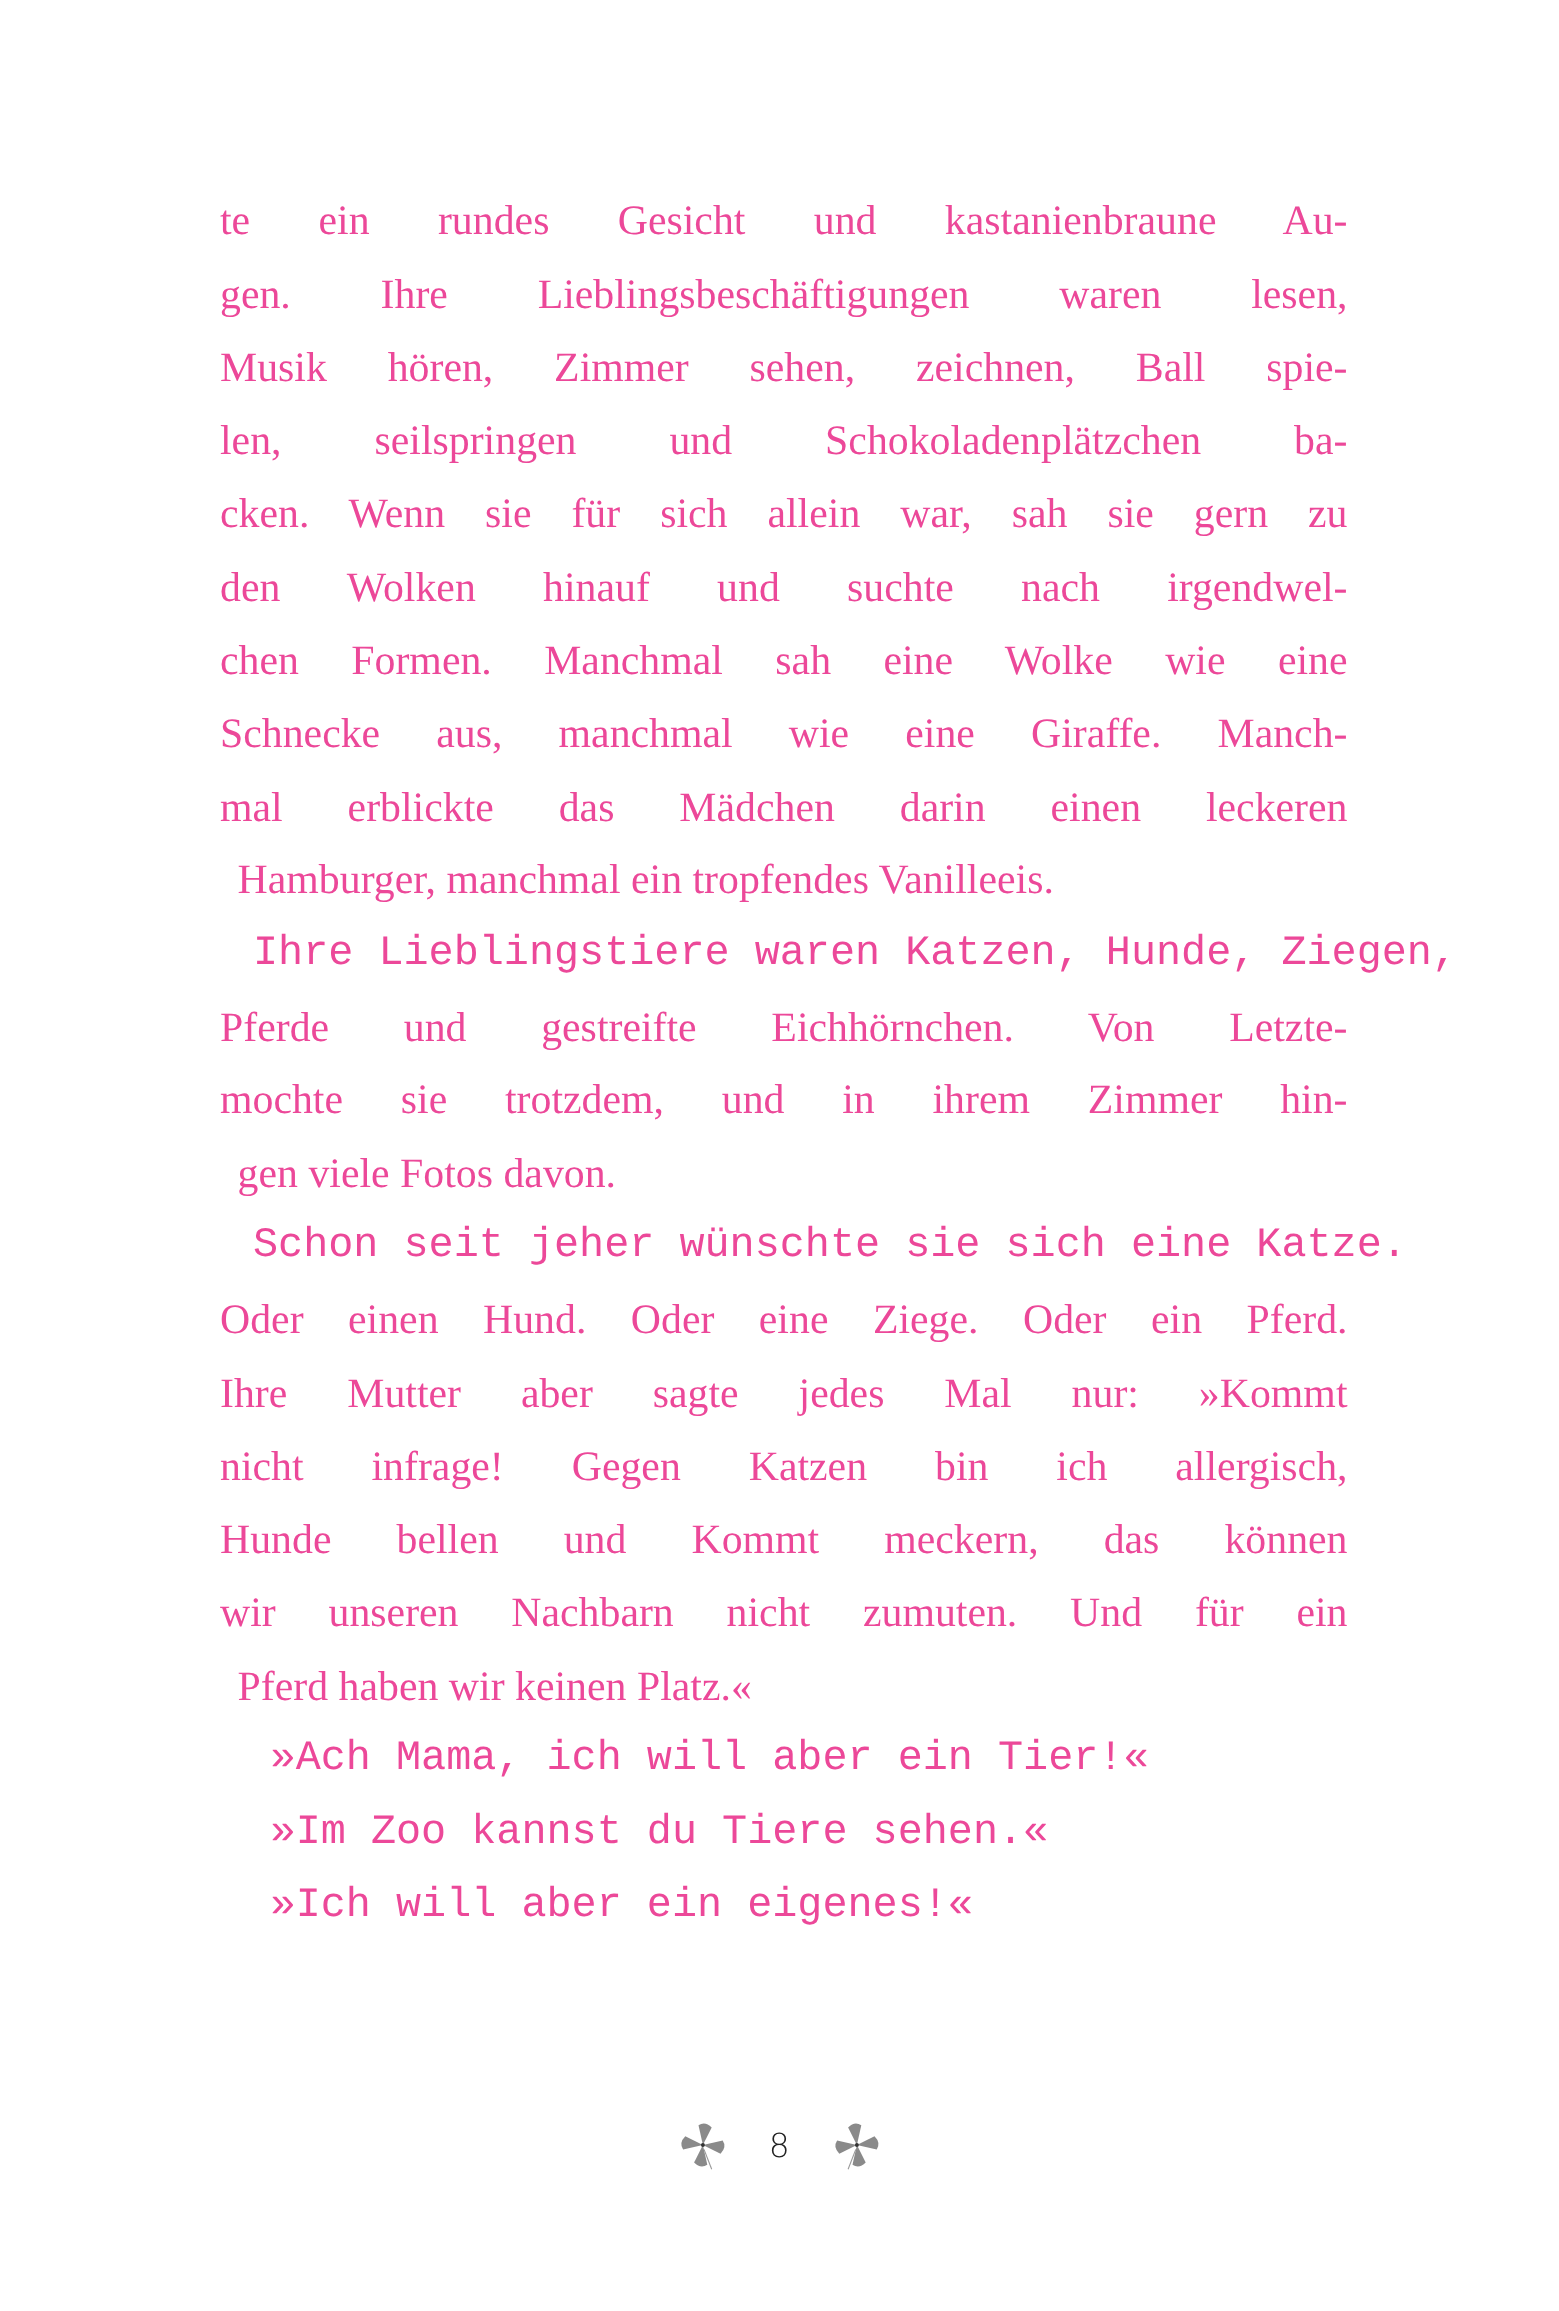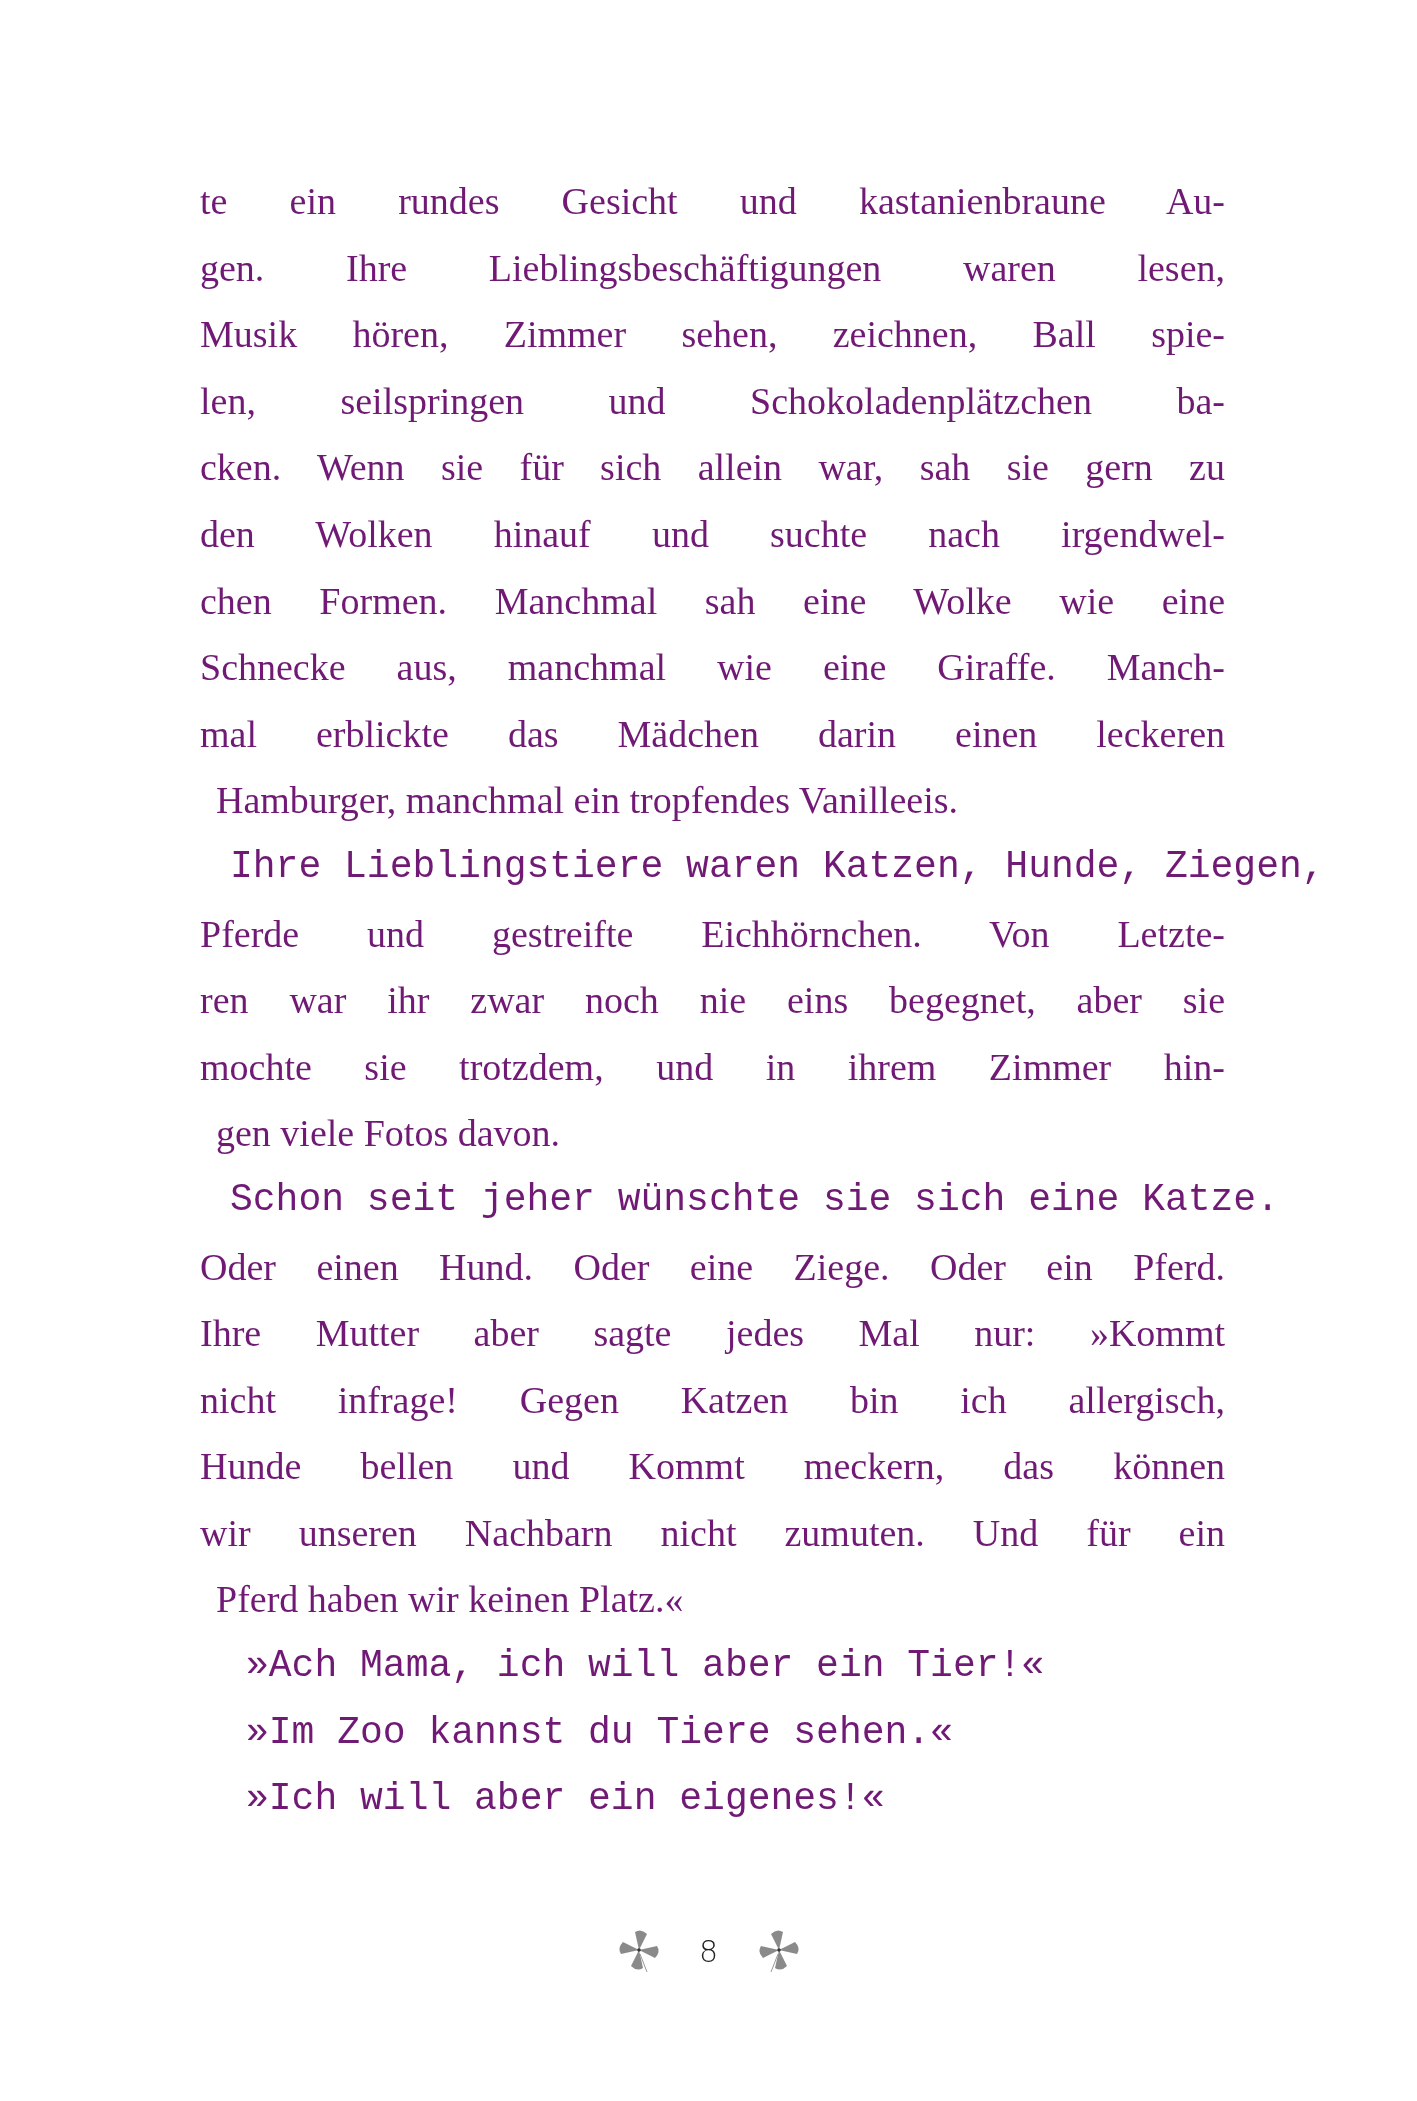--- a/index.html
+++ b/index.html
@@ -21,21 +21,21 @@
       background: #ffffff;
     }
     .text-block {
       position: absolute;
       left: 200px;
       top: 168px;
       width: 1025px;
       font-family: "Liberation Serif", "DejaVu Serif", serif;
       font-size: 38px;
       line-height: 66.6px;
-      color: #701a75;
+      color: #ec4899;
     }
     .line {
       display: block;
       height: 66.6px;
       white-space: nowrap;
       text-align: justify;
       text-align-last: justify;
       overflow: visible;
     }
     .line.last {
@@ -82,21 +82,20 @@
     <span class="line">Musik hören, Zimmer sehen, zeichnen, Ball spie-</span>
     <span class="line">len, seilspringen und Schokoladenplätzchen ba-</span>
     <span class="line">cken. Wenn sie für sich allein war, sah sie gern zu</span>
     <span class="line">den Wolken hinauf und suchte nach irgendwel-</span>
     <span class="line">chen Formen. Manchmal sah eine Wolke wie eine</span>
     <span class="line">Schnecke aus, manchmal wie eine Giraffe. Manch-</span>
     <span class="line">mal erblickte das Mädchen darin einen leckeren</span>
     <span class="line last">Hamburger, manchmal ein tropfendes Vanilleeis.</span>
     <span class="line indent">Ihre Lieblingstiere waren Katzen, Hunde, Ziegen,</span>
     <span class="line">Pferde und gestreifte Eichhörnchen. Von Letzte-</span>
-    <span class="line">ren war ihr zwar noch nie eins begegnet, aber sie</span>
     <span class="line">mochte sie trotzdem, und in ihrem Zimmer hin-</span>
     <span class="line last">gen viele Fotos davon.</span>
     <span class="line indent">Schon seit jeher wünschte sie sich eine Katze.</span>
     <span class="line">Oder einen Hund. Oder eine Ziege. Oder ein Pferd.</span>
     <span class="line">Ihre Mutter aber sagte jedes Mal nur: »Kommt</span>
     <span class="line">nicht infrage! Gegen Katzen bin ich allergisch,</span>
     <span class="line">Hunde bellen und Kommt meckern, das können</span>
     <span class="line">wir unseren Nachbarn nicht zumuten. Und für ein</span>
     <span class="line last">Pferd haben wir keinen Platz.«</span>
     <span class="line indent last">»Ach Mama, ich will aber ein Tier!«</span>

